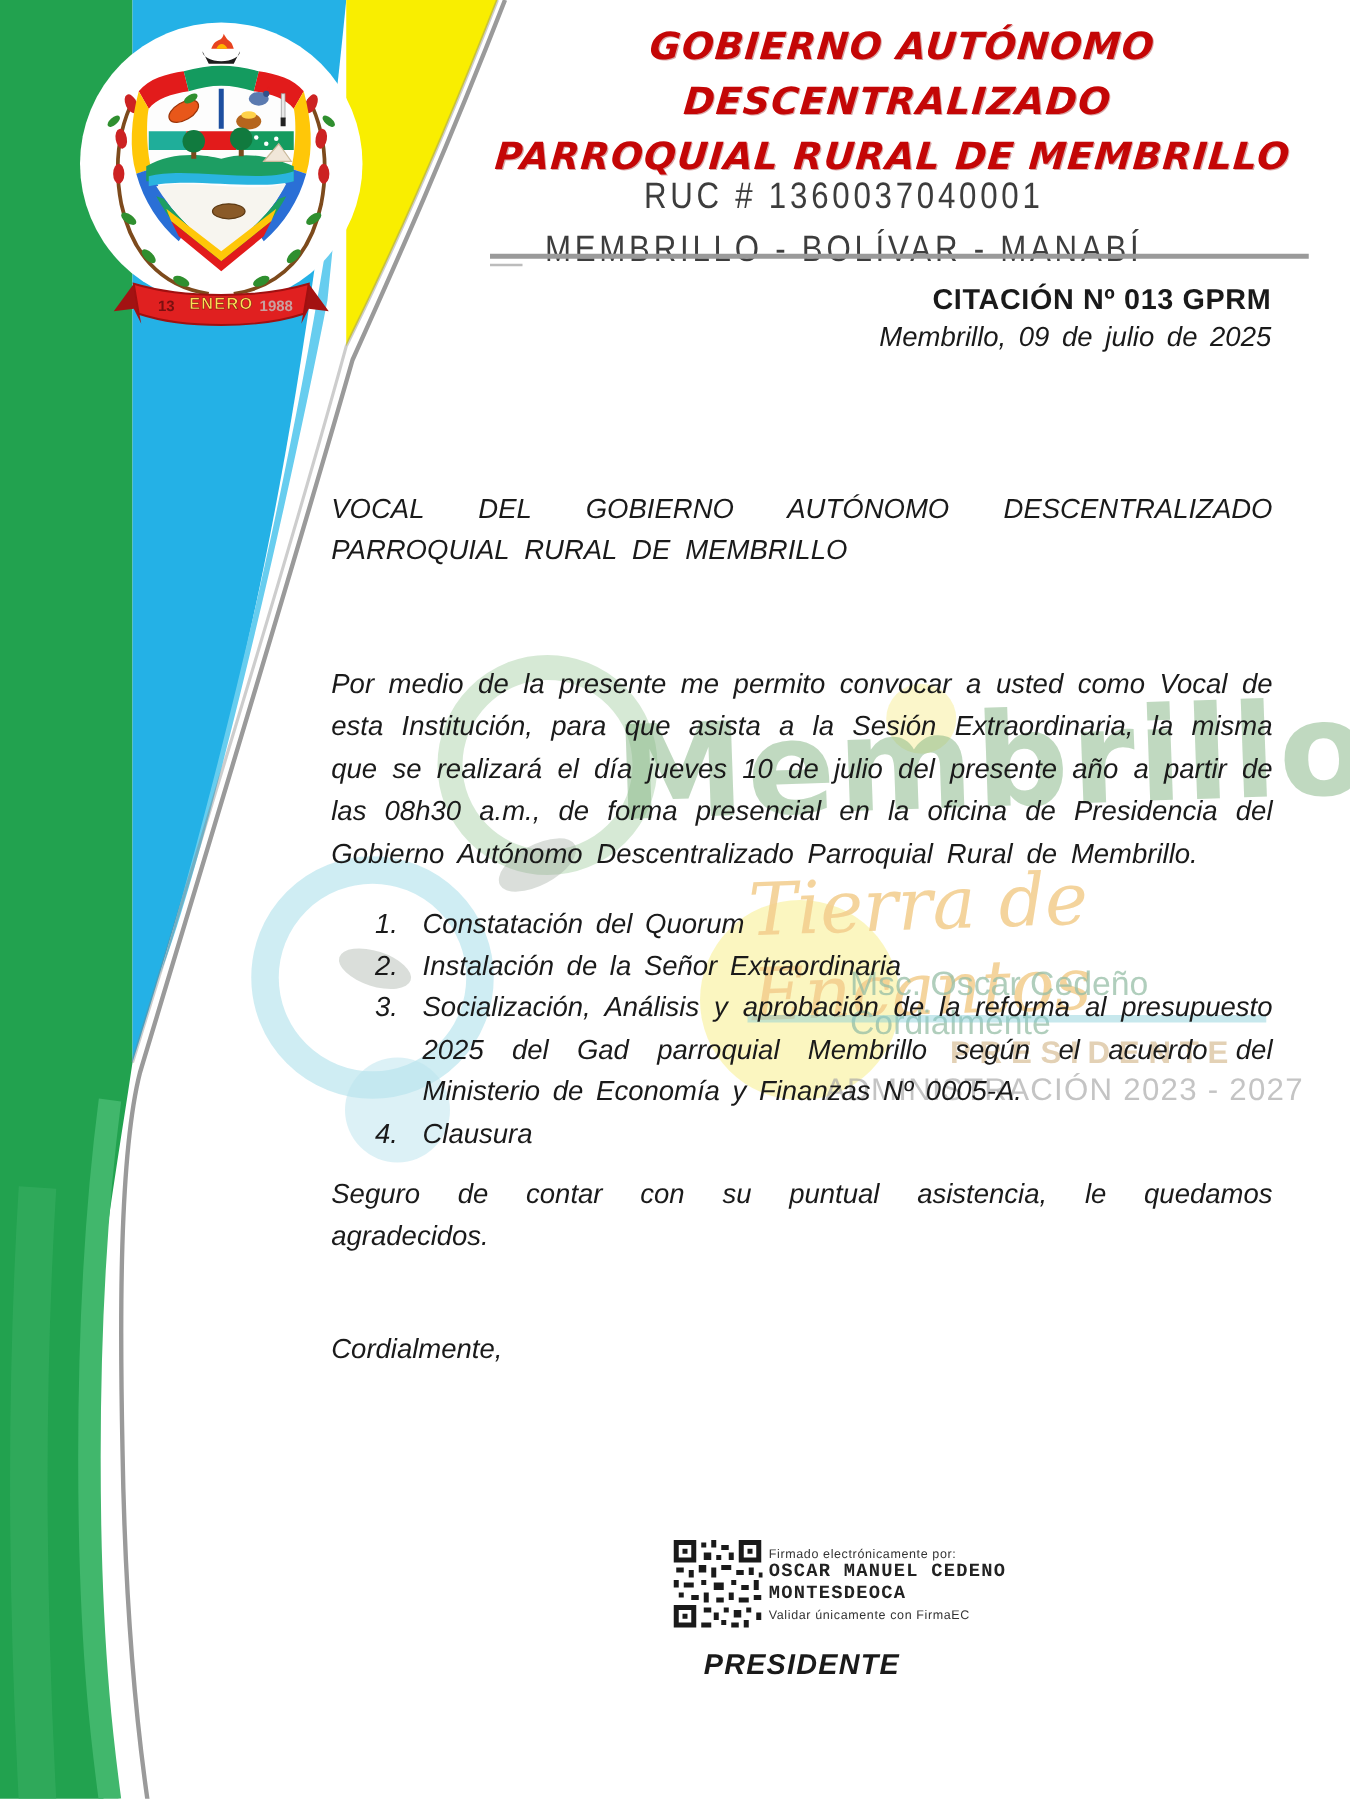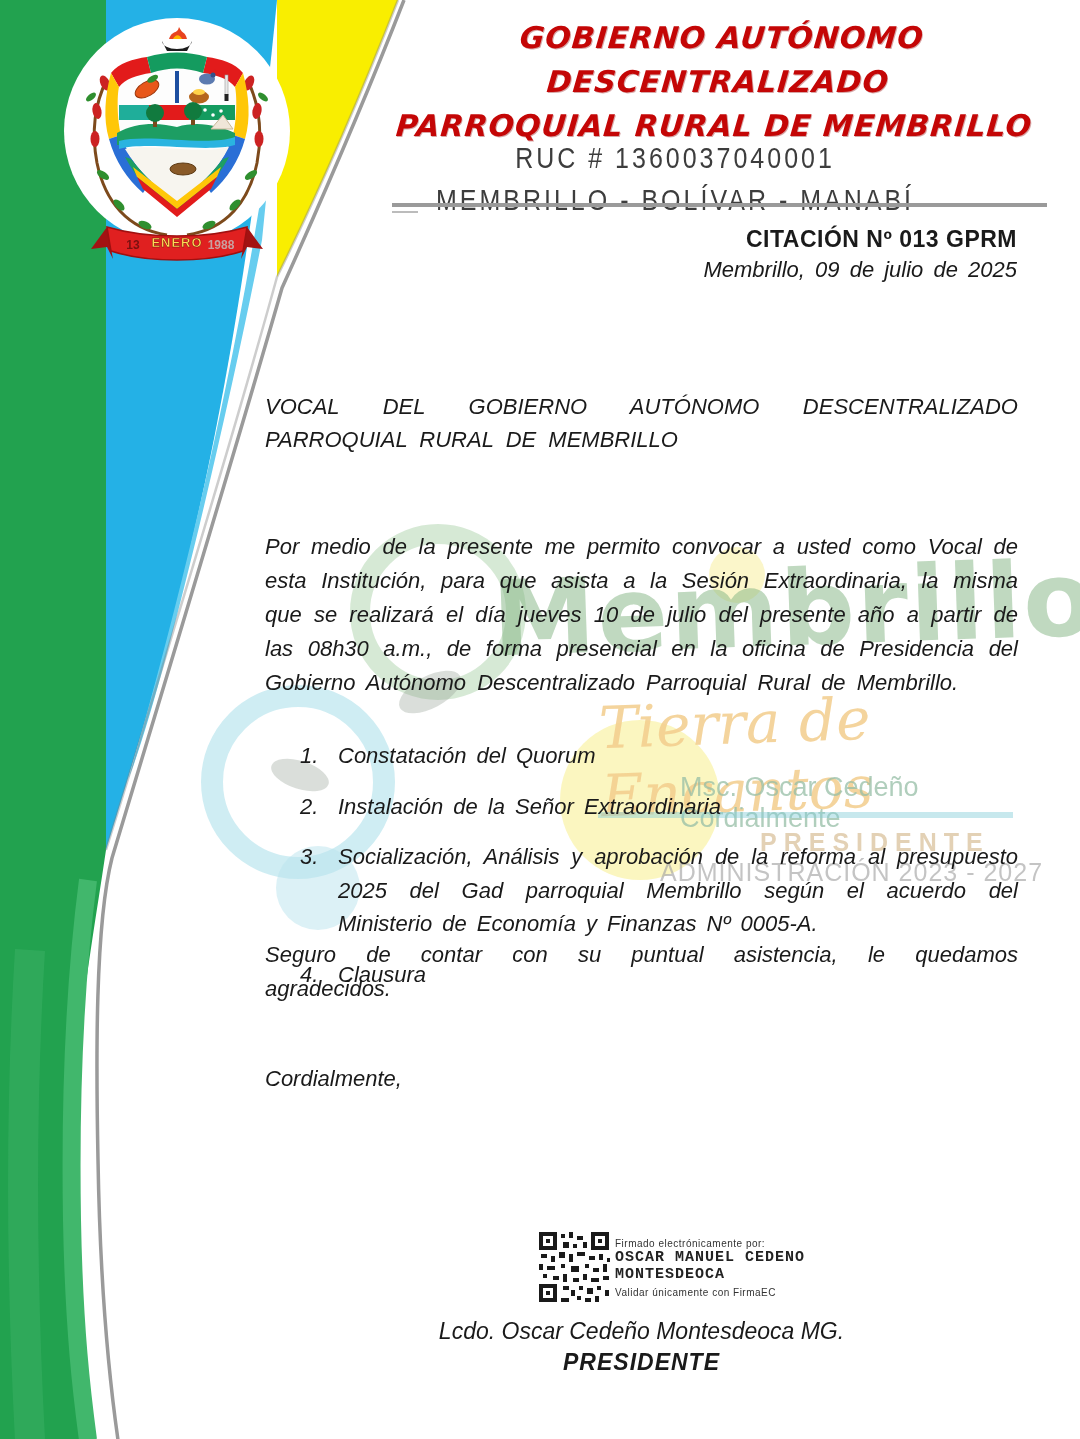--- a/index.html
+++ b/index.html
@@ -20,21 +20,21 @@
     font-size:23px;font-weight:bold;letter-spacing:.5px;}
   .date-line{left:265px;top:257px;width:752px;text-align:right;
     font-size:22px;font-style:italic;word-spacing:4px;}
   
   .letter{font-style:italic;font-size:22px;}
   .addr{left:265px;top:390px;width:753px;line-height:33px;}
   .addr .bold{font-weight:normal;text-align:justify;word-spacing:6px;}
   .para{left:265px;top:530px;width:753px;line-height:34px;text-align:justify;word-spacing:5px;}
   .agenda{left:300px;top:722px;width:718px;line-height:33.5px;}
   .agenda ol{margin:0;padding:0;list-style:none;counter-reset:item;}
-  .agenda li{counter-increment:item;display:flex;margin-top:17px;}
+  .agenda li{counter-increment:item;display:flex;}
   .agenda li::before{content:counter(item) ".";width:38px;flex:0 0 38px;}
   .agenda li>span{display:block;flex:1;text-align:justify;word-spacing:4px;}
   .closing{left:265px;top:938px;width:753px;line-height:34px;text-align:justify;word-spacing:8px;}
   .farewell{left:265px;top:1066px;width:400px;}
   
   .qr{left:537px;top:1230px;width:74px;height:74px;}
   .stamp{left:615px;top:1238px;width:320px;font-style:normal;}
   .stamp .tiny{font-size:10px;color:#333;letter-spacing:.5px;}
   .stamp .mono{font-family:"Liberation Mono",monospace;font-size:15px;font-weight:bold;
     color:#222;line-height:17px;letter-spacing:1px;}
@@ -280,15 +280,14 @@
 </svg>
 <div class="abs z2 stamp">
   <div class="tiny">Firmado electrónicamente por:</div>
   <div class="mono">OSCAR MANUEL CEDENO</div>
   <div class="mono">MONTESDEOCA</div>
   <div class="gap"></div>
   <div class="tiny">Validar únicamente con FirmaEC</div>
 </div>
 
 <div class="abs z2 sig-name letter">
-  <div>Lcdo. Oscar Cedeño Montesdeoca MG.</div>
   <div class="sig-role">PRESIDENTE</div>
 </div>
 
 </body></html>

